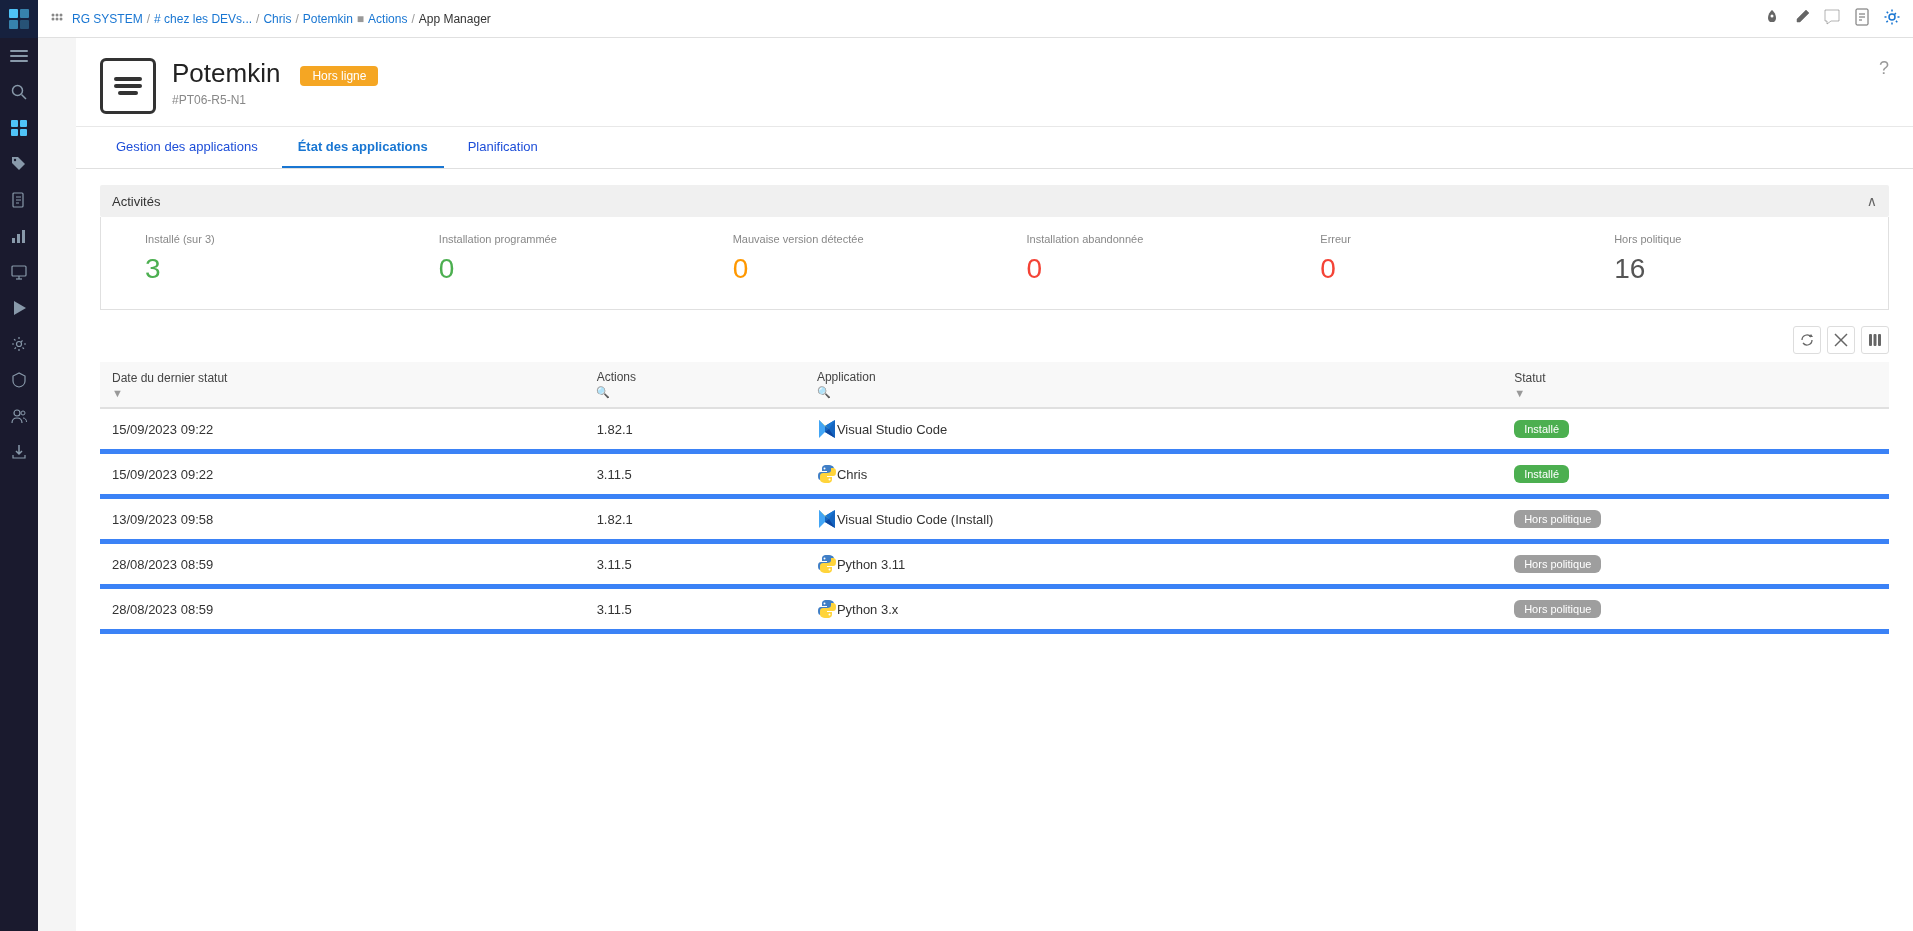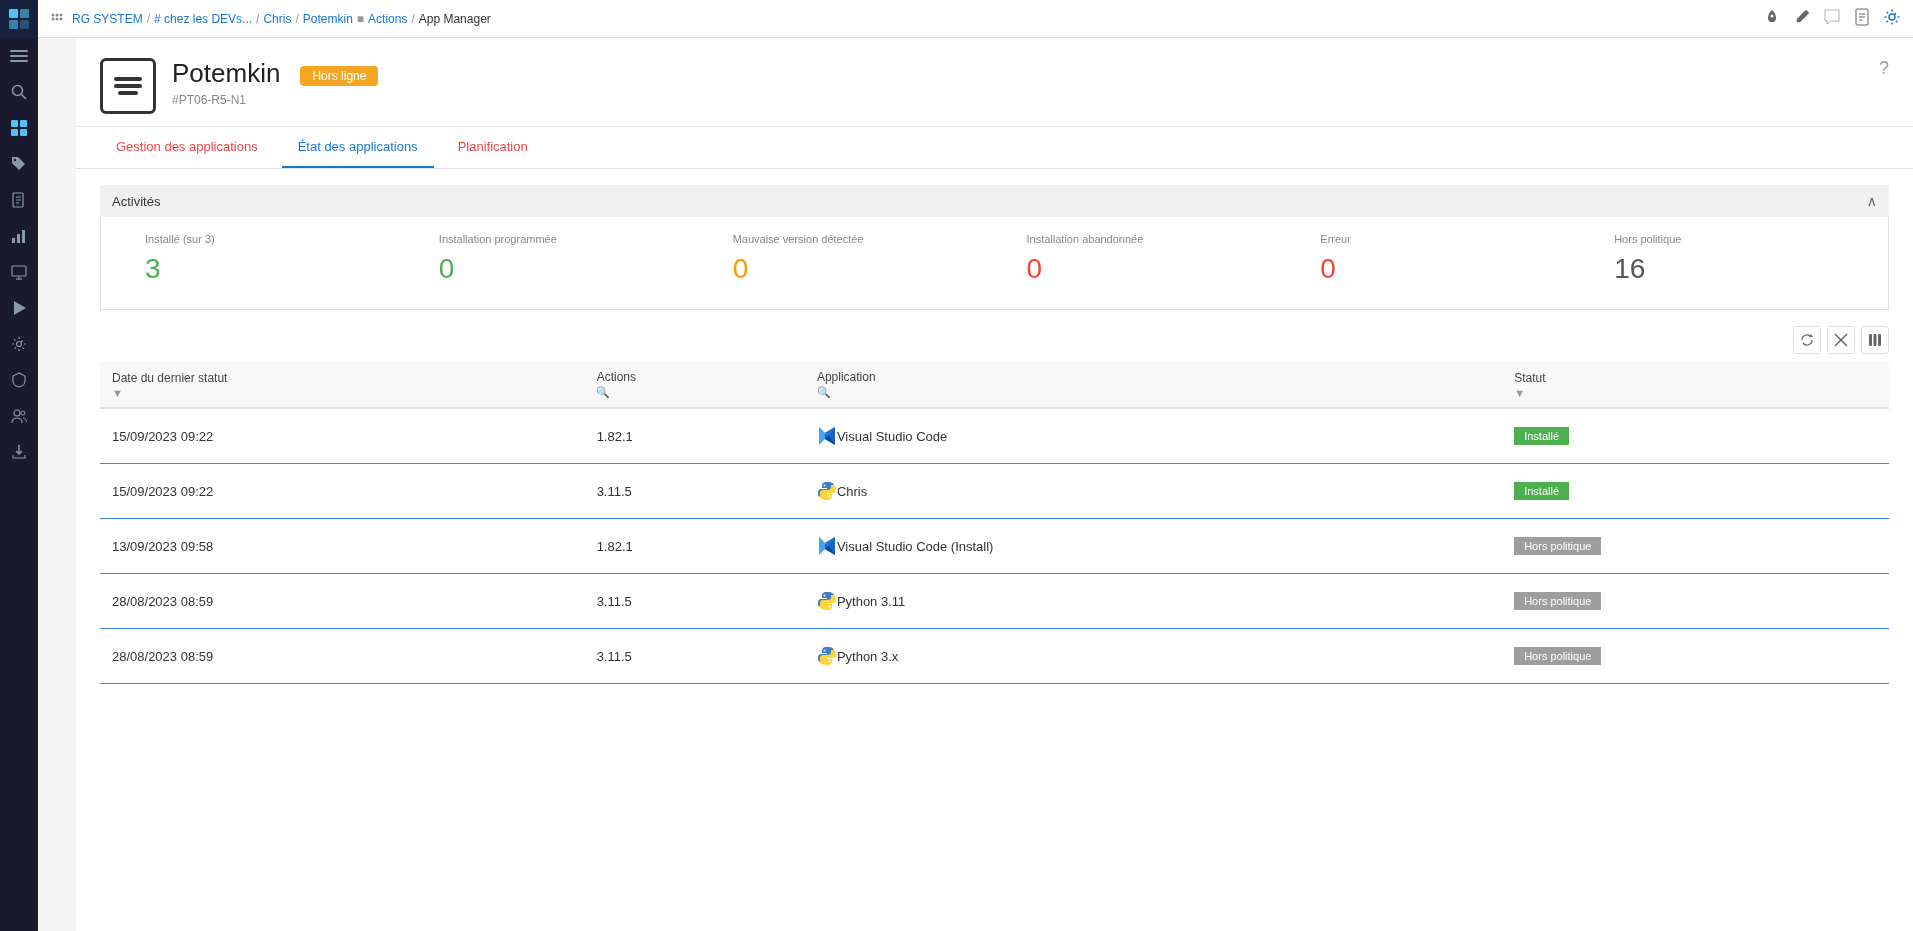--- a/index.html
+++ b/index.html
@@ -118,25 +118,25 @@
     .tabs {
       display: flex;
       padding: 0 24px;
       border-bottom: 1px solid #e0e0e0;
       background: #fff;
     }
     .tab {
       padding: 12px 16px;
       cursor: pointer;
       font-size: 13px;
-      color: #ef4444;
+      color: #1d4ed8;
       border-bottom: 2px solid transparent;
       margin-right: 8px;
     }
-    .tab.active { color: #1976d2; border-bottom-color: #1976d2; font-weight: 400; }
+    .tab.active { color: #1976d2; border-bottom-color: #1976d2; font-weight: 700; }
 
     
     .content {
       padding: 16px 24px;
       flex: 1;
     }
 
     
     .section-header {
       display: flex;
@@ -204,41 +204,41 @@
       color: #444;
       font-size: 12px;
     }
     .data-table th .filter-icon {
       display: block;
       color: #999;
       font-size: 11px;
       margin-top: 2px;
     }
     .data-table td {
-      padding: 17px 12px;
-      border-bottom: 1px solid #3b82f6;
+      padding: 10px 12px;
+      border-bottom: 5px solid #3b82f6;
       color: #333;
       vertical-align: middle;
     }
 
     .app-cell {
       display: flex;
       align-items: center;
       gap: 0;
     }
     .app-icon {
       width: 20px; height: 20px;
       flex-shrink: 0;
     }
 
     
     .badge {
       display: inline-block;
       padding: 3px 10px;
-      border-radius: 0;
+      border-radius: 6px;
       font-size: 11px;
       font-weight: 500;
       color: #fff;
       white-space: nowrap;
     }
     .badge-installed { background: #4caf50; }
     .badge-policy { background: #9e9e9e; }
   </style>
 </head>
 <body>

